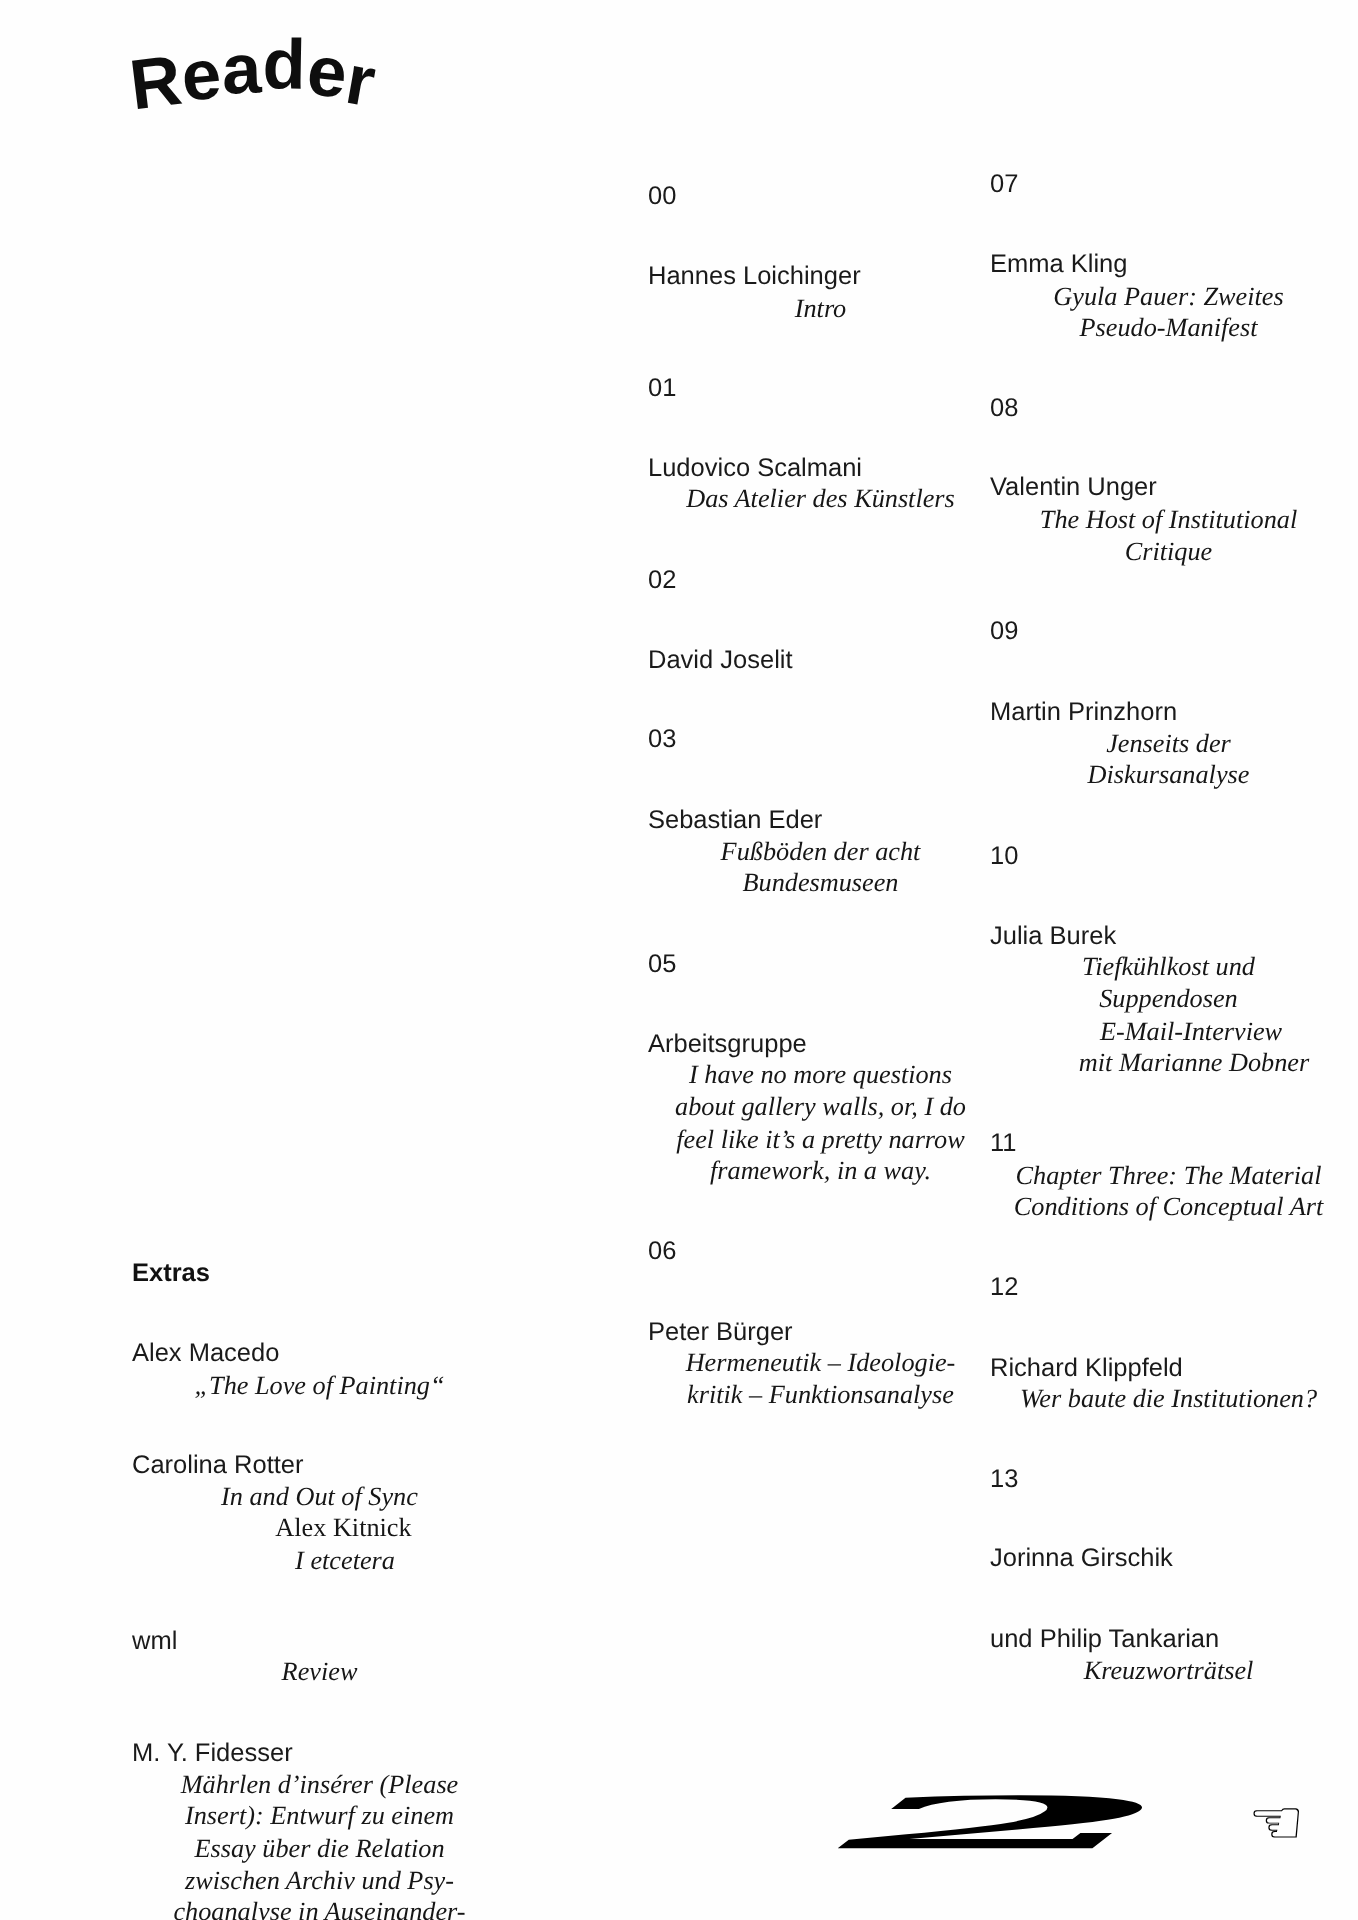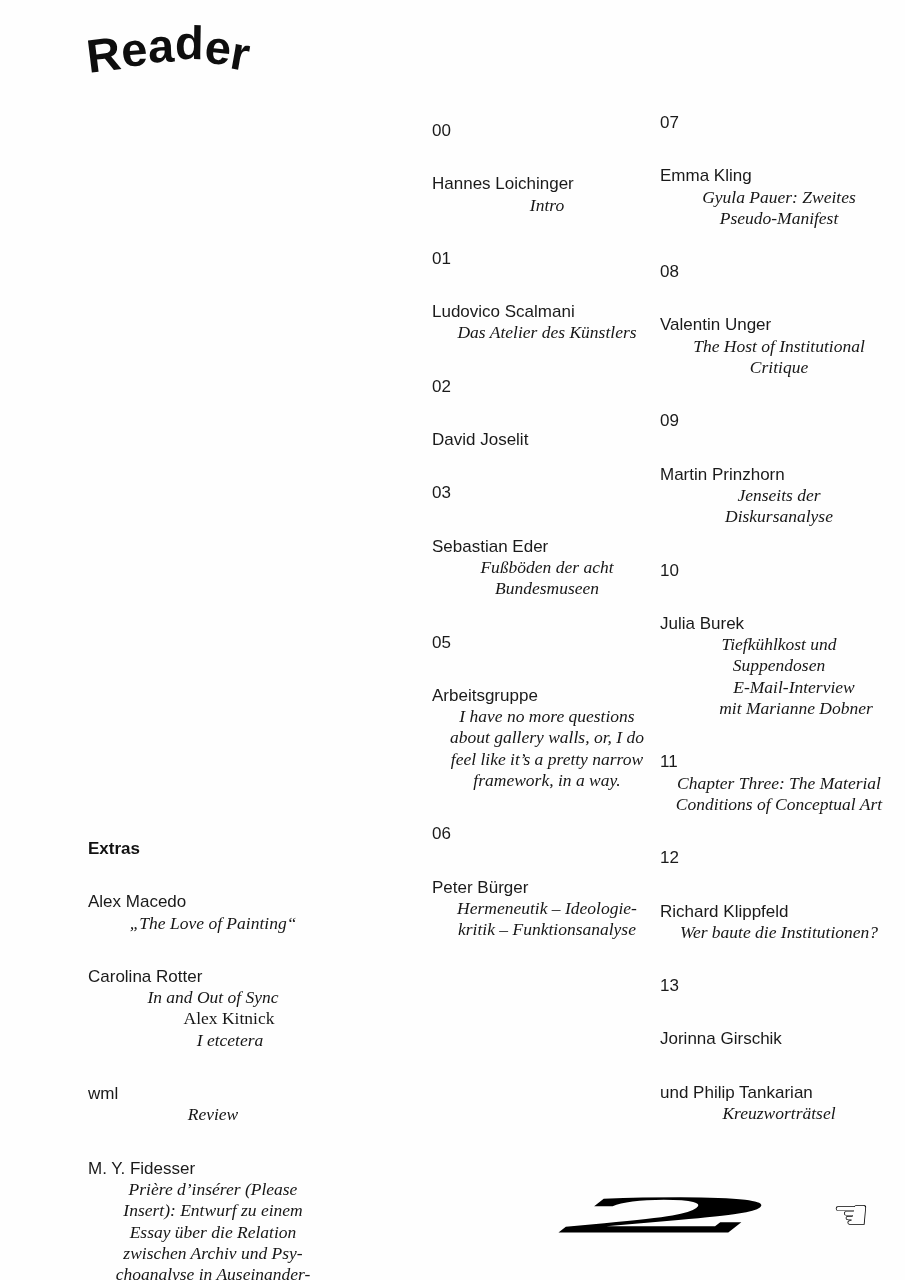--- a/index.html
+++ b/index.html
@@ -151,21 +151,21 @@
         <div class="line serif"><span class="it">In and Out of Sync</span></div>
         <div class="line serif" style="padding-left: 32px;"><span class="ro">Alex Kitnick</span></div>
         <div class="line serif" style="padding-left: 34px;"><span class="it">I etcetera</span></div>
       </div>
       <div class="entry">
         <div class="line sans">wml</div>
         <div class="line serif"><span class="it">Review</span></div>
       </div>
       <div class="entry">
         <div class="line sans">M. Y. Fidesser</div>
-        <div class="line serif"><span class="it">Prière d’insérer (Please</span></div>
+        <div class="line serif"><span class="it">Mährlen d’insérer (Please</span></div>
         <div class="line serif"><span class="it">Insert): Entwurf zu einem</span></div>
         <div class="line serif"><span class="it">Essay über die Relation</span></div>
         <div class="line serif"><span class="it">zwischen Archiv und Psy-</span></div>
         <div class="line serif"><span class="it">choanalyse in Auseinander-</span></div>
         <div class="line serif"><span class="it">setzung mit </span><span class="ro">Mal d’Archive</span></div>
         <div class="line serif"><span class="it">von Jacques Derrida</span></div>
       </div>
     </div>
 </div>
 

